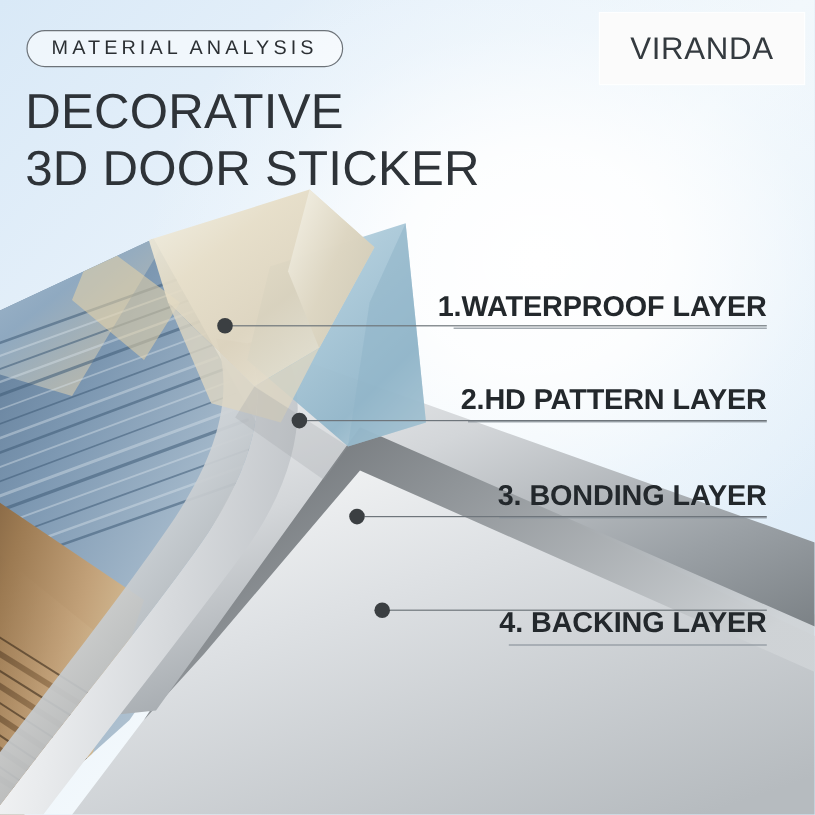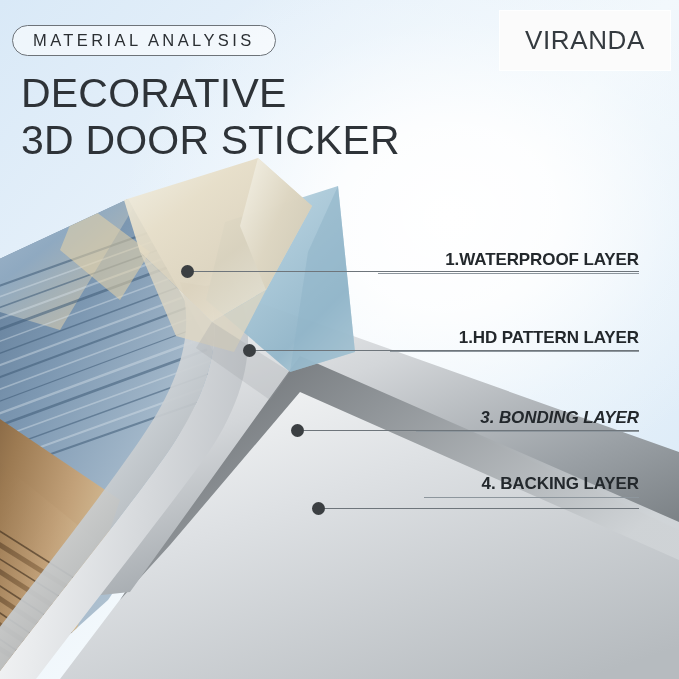--- a/index.html
+++ b/index.html
@@ -10,21 +10,21 @@
   }
   #stage{
     position:relative;width:679px;height:679px;overflow:hidden;
     background:
       radial-gradient(ellipse 62% 52% at 66% 32%, #ffffff 0%, rgba(255,255,255,0.85) 26%, rgba(246,251,254,0.35) 55%, rgba(255,255,255,0) 78%),
       linear-gradient(132deg,#d9e9f7 0%, #e7f1fa 28%, #f2f8fc 52%, #e3eff9 76%, #d5e7f6 100%);
   }
 
   
   .pill{
-    position:absolute;left:12px;top:25px;height:31px;
+    position:absolute;left:22px;top:25px;height:31px;
     display:flex;align-items:center;justify-content:center;
     padding:0 20px;border:1.6px solid #6d7379;border-radius:17px;
     background:rgba(255,255,255,0.55);
     font-size:16.5px;letter-spacing:3.4px;color:#2b2f33;font-weight:400;
     white-space:nowrap;box-sizing:border-box;
   }
   .h1{
     position:absolute;left:21px;top:70px;width:520px;
     font-size:41px;line-height:47px;font-weight:400;
     color:#2e3338;letter-spacing:0.2px;white-space:pre-line;
@@ -39,21 +39,21 @@
   }
 
   
   .art{position:absolute;inset:0;}
   .art svg{display:block;width:679px;height:679px;}
 
   
   .callout{position:absolute;}
   .callout .txt{
     position:absolute;right:0;bottom:4px;
-    font-size:17px;font-weight:700;color:#23282c;
+    font-size:24px;font-weight:700;color:#23282c;
     letter-spacing:-0.1px;white-space:nowrap;
   }
   .callout .rule{
     position:absolute;right:0;bottom:0;height:1px;
     background:#8d969d;
   }
   .lead{position:absolute;height:1px;background:#6e757b;}
   .dot{
     position:absolute;width:13px;height:13px;border-radius:50%;
     background:#3b3f42;
@@ -225,33 +225,33 @@
   </div>
 
   <div class="callout" style="left:378px;top:240px;width:261px;height:34px;">
     <span class="txt">1.WATERPROOF LAYER</span>
     <span class="rule" style="width:261px;"></span>
   </div>
   <div class="lead" style="left:193px;top:271px;width:446px;"></div>
   <div class="dot" style="left:181px;top:265px;"></div>
 
   <div class="callout" style="left:390px;top:318px;width:249px;height:34px;">
-    <span class="txt">1.HD PATTERN LAYER</span>
+    <span class="txt">2.HD PATTERN LAYER</span>
     <span class="rule" style="width:249px;"></span>
   </div>
   <div class="lead" style="left:256px;top:350px;width:383px;"></div>
   <div class="dot" style="left:243px;top:344px;"></div>
 
-  <div class="callout" style="left:416px;top:398px;width:223px;height:34px;font-style:italic;">
+  <div class="callout" style="left:416px;top:398px;width:223px;height:34px;">
     <span class="txt">3. BONDING LAYER</span>
     <span class="rule" style="width:223px;"></span>
   </div>
   <div class="lead" style="left:304px;top:430px;width:335px;"></div>
   <div class="dot" style="left:291px;top:424px;"></div>
 
-  <div class="callout" style="left:424px;top:464px;width:215px;height:34px;">
+  <div class="callout" style="left:424px;top:504px;width:215px;height:34px;">
     <span class="txt">4. BACKING LAYER</span>
     <span class="rule" style="width:215px;"></span>
   </div>
   <div class="lead" style="left:325px;top:508px;width:314px;"></div>
   <div class="dot" style="left:312px;top:502px;"></div>
 
 </div>
 
 </body></html>

